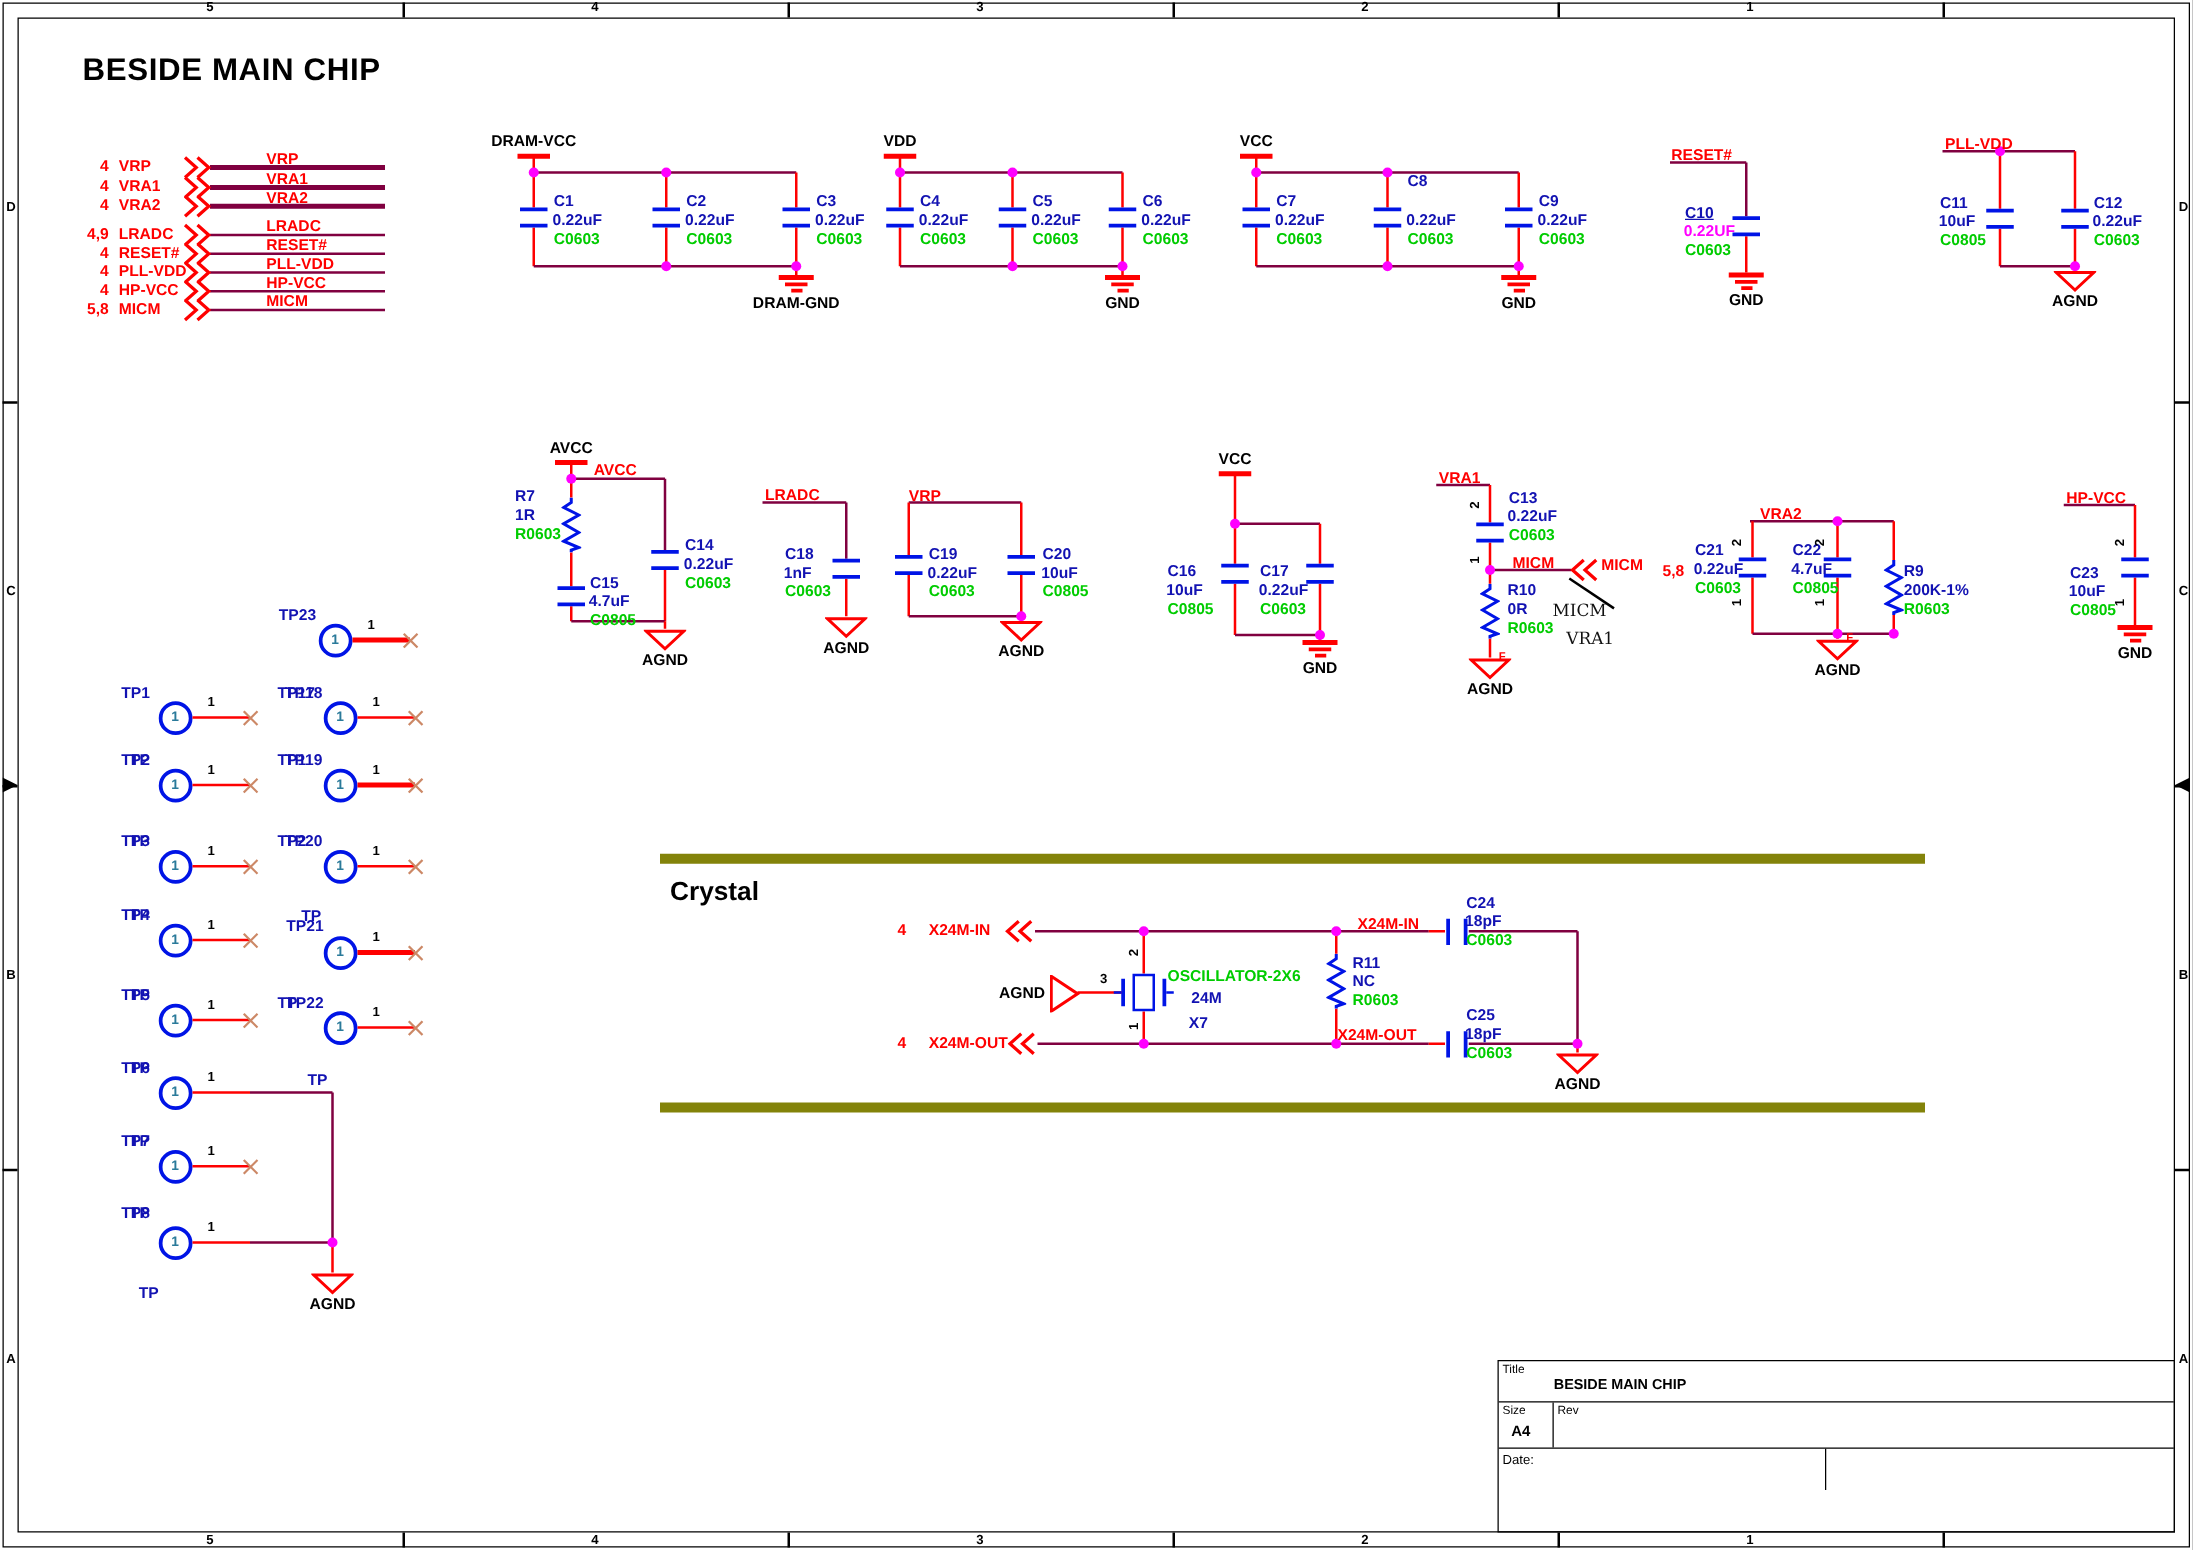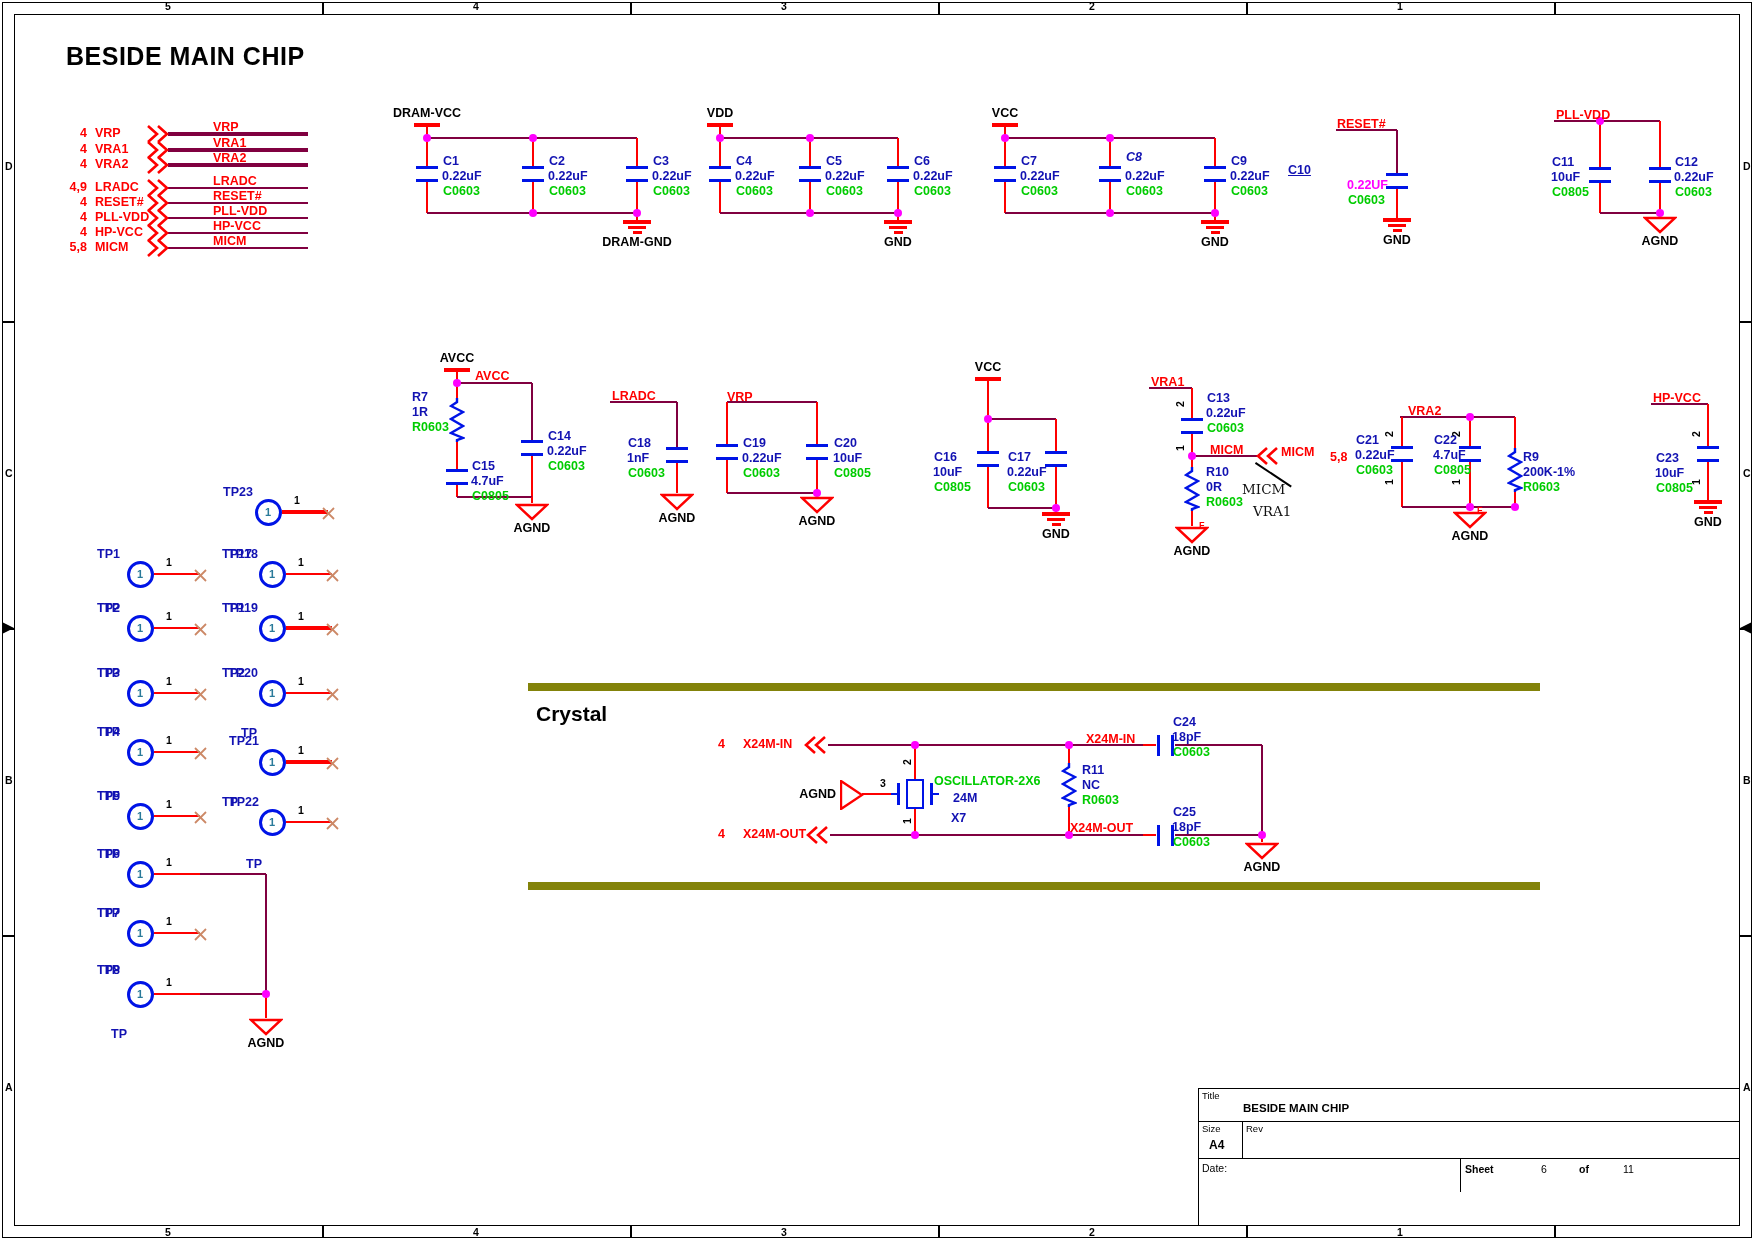--- a/index.html
+++ b/index.html
@@ -53,26 +53,20 @@
           <div class="tb-val">A4</div>
         </div>
       <div class="tb-rev">
           <span class="tb-lab">Rev</span>
         </div>
     </div>
     <div class="tb-r4">
       <div class="tb-date">
           <span class="tb-datelab">Date:</span>
         </div>
-      <div class="tb-sheet">
-        <span style="left:4px;font-weight:bold">Sheet</span>
-        <span style="left:80px">6</span>
-        <span style="left:118px;font-weight:bold">of</span>
-        <span style="left:162px">11</span>
-      </div>
     </div>
   </div>
 <div class="abs" style="left: 2px; top: 2px; width: 1750px; height: 1236px; border: 1.5px solid rgb(0, 0, 0);"></div>
     <div class="abs" style="left: 14px; top: 14px; width: 1726px; height: 1212px; border: 1.5px solid rgb(0, 0, 0);"></div>
     <div class="abs" style="left: 322px; top: 2px; width: 1.5px; height: 12px; background: rgb(0, 0, 0);"></div>
     <div class="abs" style="left: 322px; top: 1226px; width: 1.5px; height: 12px; background: rgb(0, 0, 0);"></div>
     <div class="abs" style="left: 630px; top: 2px; width: 1.5px; height: 12px; background: rgb(0, 0, 0);"></div>
     <div class="abs" style="left: 630px; top: 1226px; width: 1.5px; height: 12px; background: rgb(0, 0, 0);"></div>
     <div class="abs" style="left: 938px; top: 2px; width: 1.5px; height: 12px; background: rgb(0, 0, 0);"></div>
     <div class="abs" style="left: 938px; top: 1226px; width: 1.5px; height: 12px; background: rgb(0, 0, 0);"></div>
@@ -494,35 +488,35 @@
     <div class="g">
       <div class="plate" style="left: 994px; top: 166px; width: 22px; height: 3.2px;"></div>
       <div class="plate" style="left: 994px; top: 179px; width: 22px; height: 3.2px;"></div>
       <div class="t navy" style="left: 1021px; top: 155px;">C7</div>
       <div class="t navy" style="left: 1020px; top: 170px;">0.22uF</div>
       <div class="t grn" style="left: 1021px; top: 185px;">C0603</div>
     </div>
     <div class="g">
       <div class="plate" style="left: 1099px; top: 166px; width: 22px; height: 3.2px;"></div>
       <div class="plate" style="left: 1099px; top: 179px; width: 22px; height: 3.2px;"></div>
-      <div class="t navy" style="left: 1126px; top: 151px; font-style: italic;">C8</div>
+      <div class="t navy" style="left: 1126px; top: 139px;">C8</div>
       <div class="t navy" style="left: 1125px; top: 170px;">0.22uF</div>
       <div class="t grn" style="left: 1126px; top: 185px;">C0603</div>
     </div>
     <div class="g">
       <div class="plate" style="left: 1204px; top: 166px; width: 22px; height: 3.2px;"></div>
       <div class="plate" style="left: 1204px; top: 179px; width: 22px; height: 3.2px;"></div>
       <div class="t navy" style="left: 1231px; top: 155px;">C9</div>
       <div class="t navy" style="left: 1230px; top: 170px;">0.22uF</div>
       <div class="t grn" style="left: 1231px; top: 185px;">C0603</div>
     </div>
     <div class="g">
       <div class="plate" style="left: 1386px; top: 173px; width: 22px; height: 3.2px;"></div>
       <div class="plate" style="left: 1386px; top: 186px; width: 22px; height: 3.2px;"></div>
-      <div class="t navy" style="left: 1288px; top: 164px; text-decoration: underline;">C10</div>
+      <div class="t navy" style="left: 1348px; top: 164px; text-decoration: underline;">C10</div>
       <div class="t mag" style="left: 1347px; top: 179px;">0.22UF</div>
       <div class="t grn" style="left: 1348px; top: 194px;">C0603</div>
     </div>
     <div class="g">
       <div class="plate" style="left: 1589px; top: 167px; width: 22px; height: 3.2px;"></div>
       <div class="plate" style="left: 1589px; top: 180px; width: 22px; height: 3.2px;"></div>
       <div class="t navy" style="left: 1552px; top: 156px;">C11</div>
       <div class="t navy" style="left: 1551px; top: 171px;">10uF</div>
       <div class="t grn" style="left: 1552px; top: 186px;">C0805</div>
     </div>

